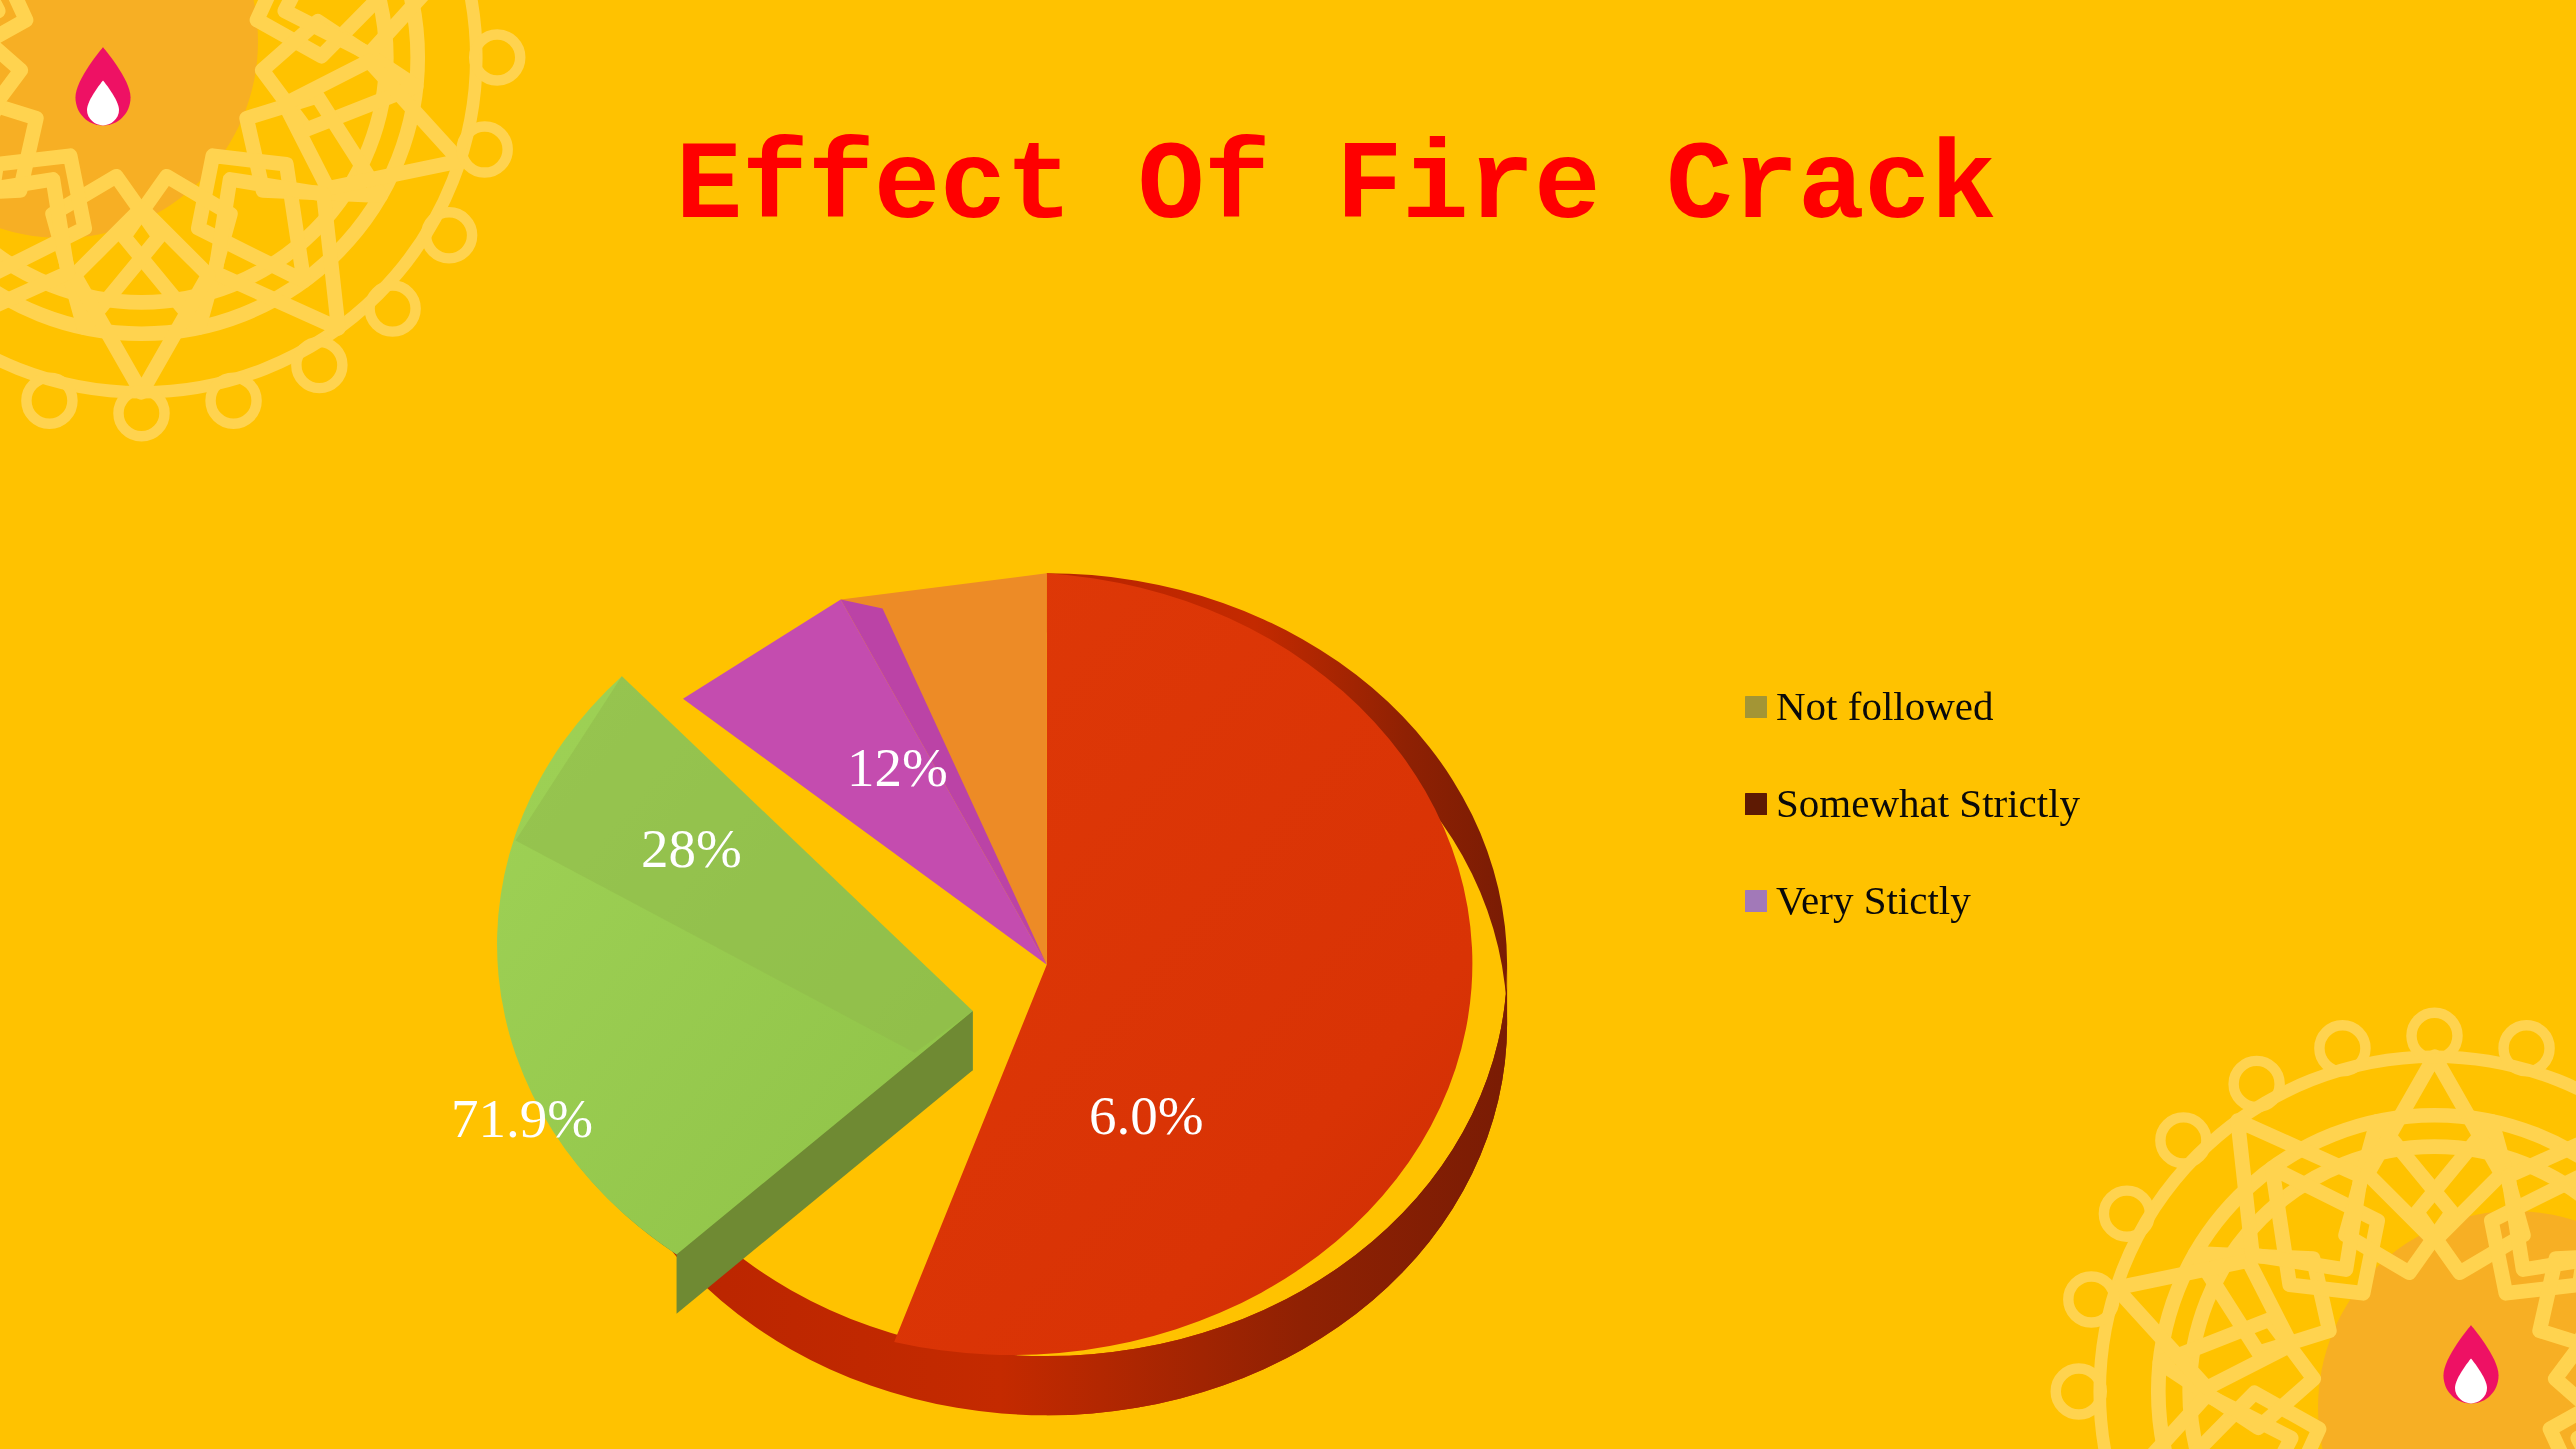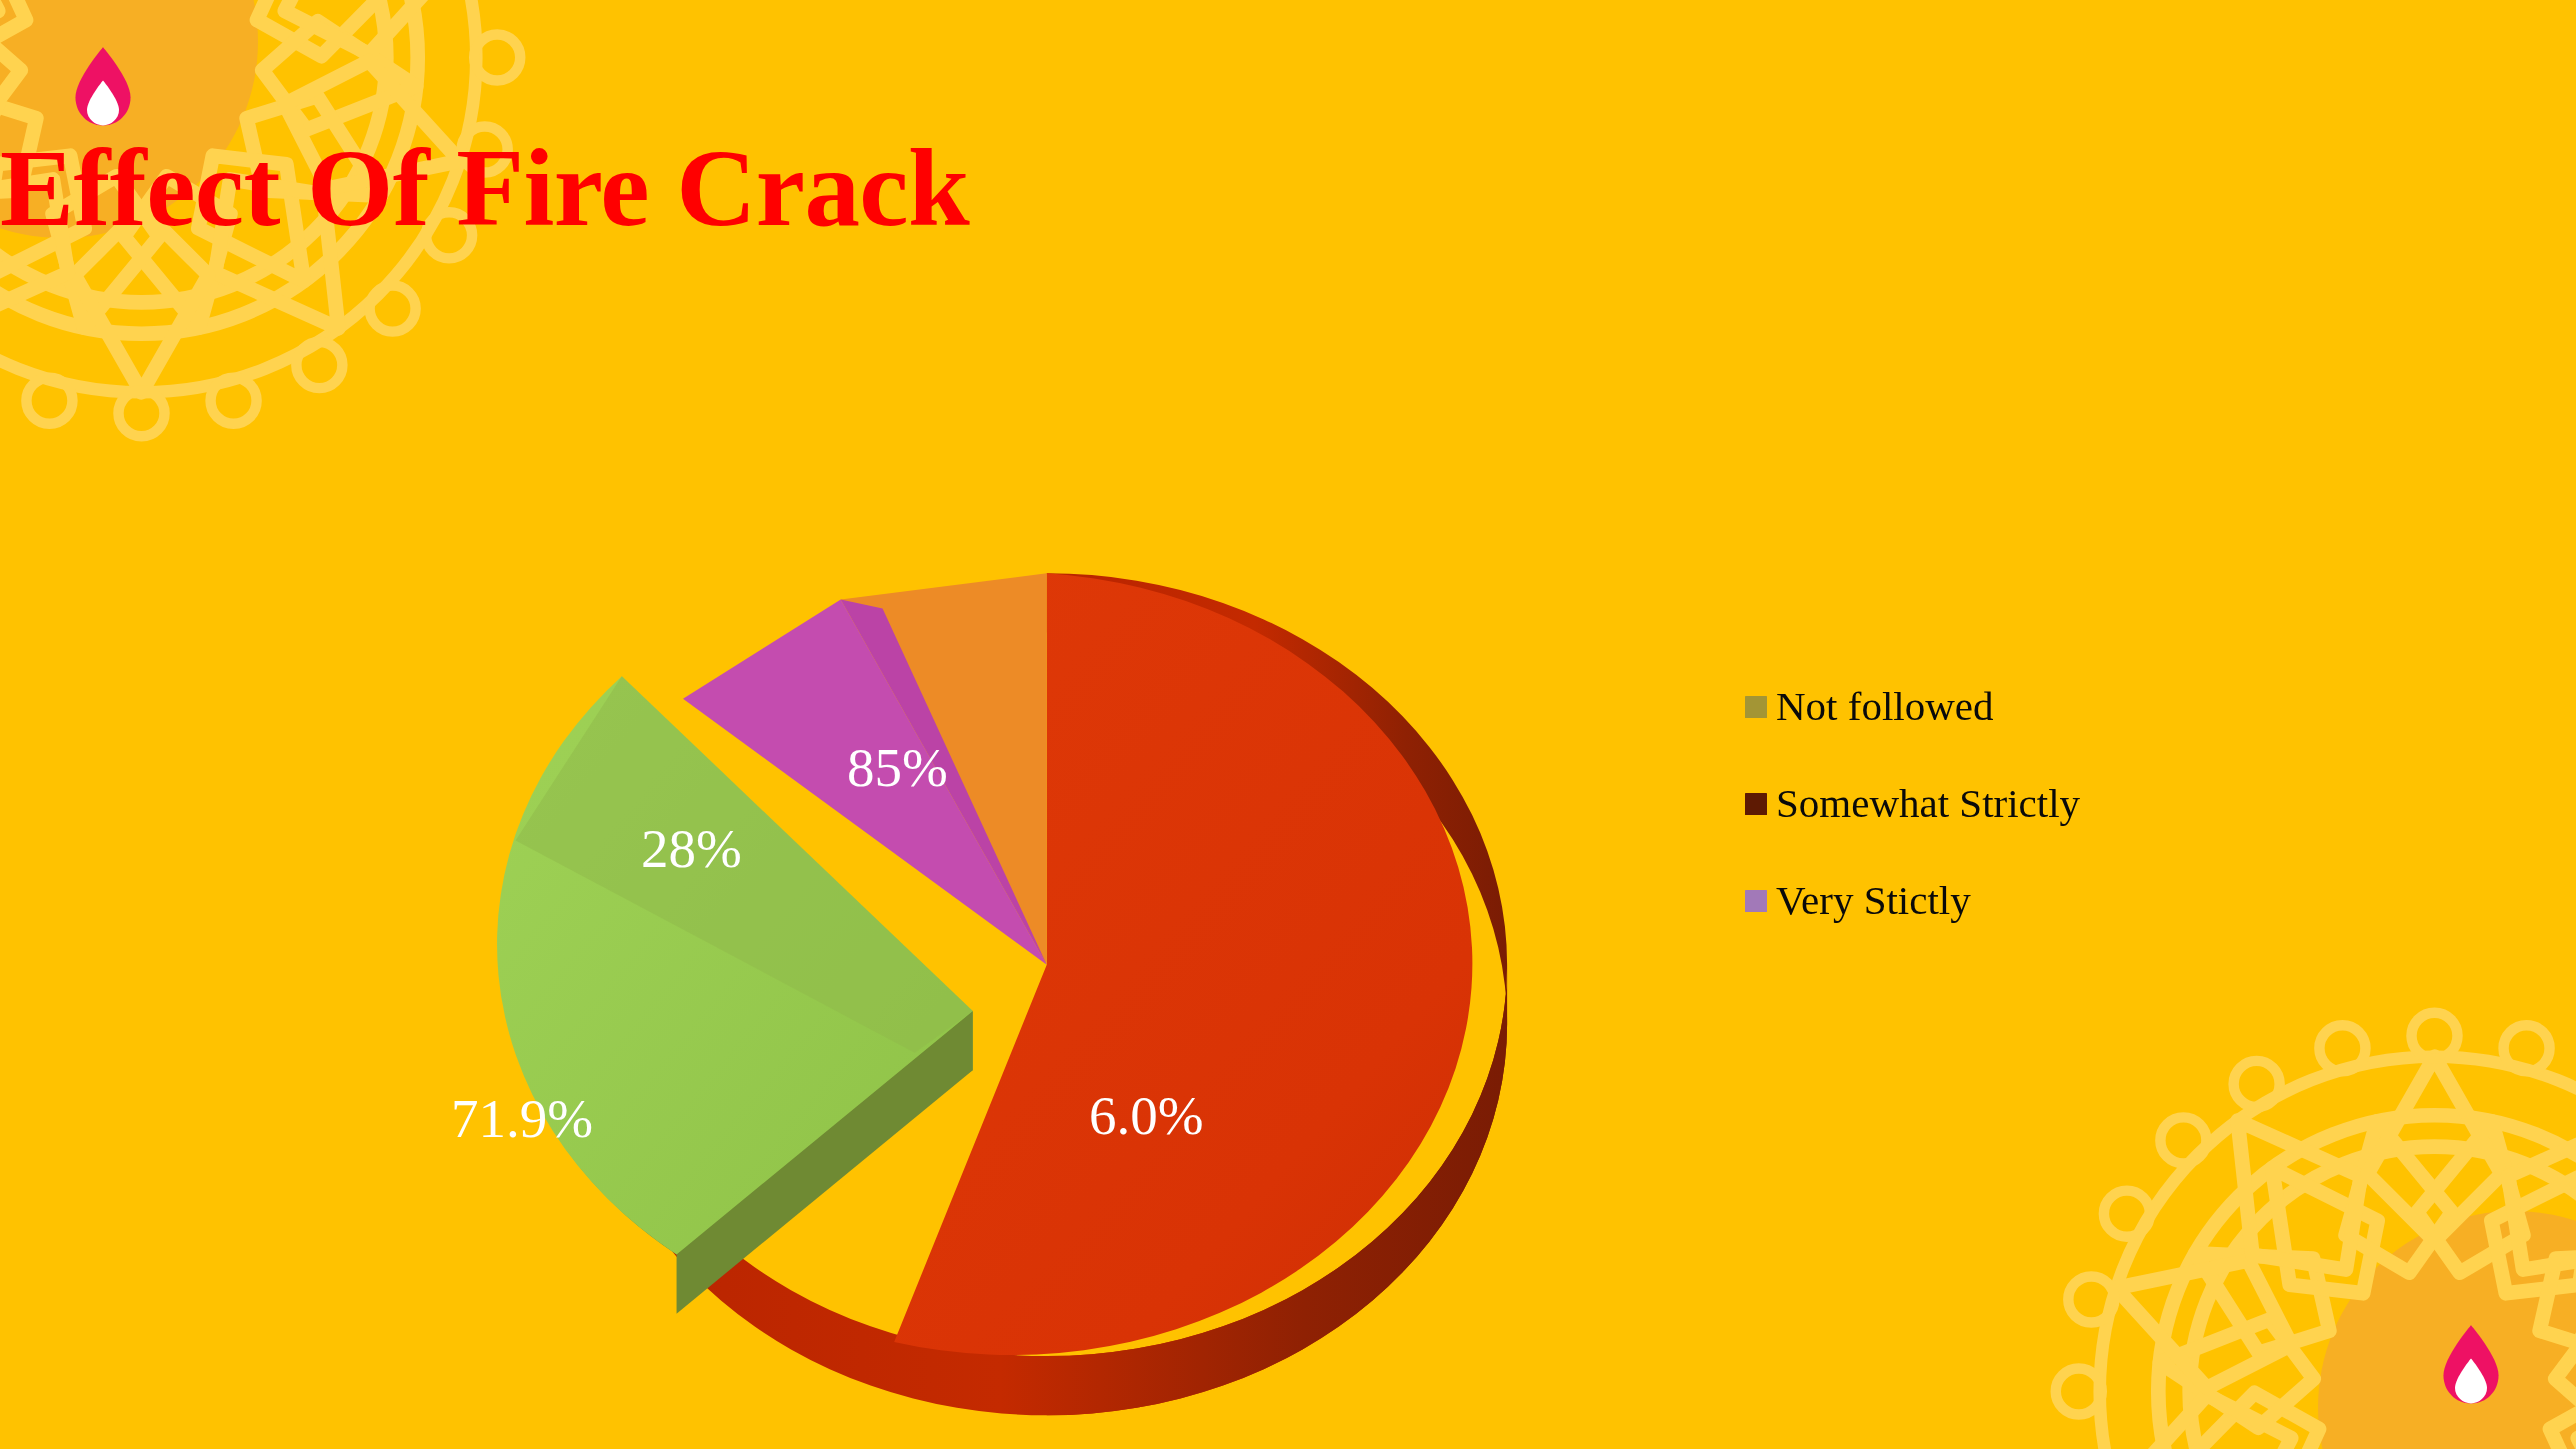--- a/index.html
+++ b/index.html
@@ -18,27 +18,28 @@
   .diya-circle{position:absolute;border-radius:50%;background:#F7AF24;}
   .diya-circle.tl{left:-135px;top:-155px;width:393px;height:393px;}
   .diya-circle.br{right:-135px;bottom:-155px;width:393px;height:393px;}
   .flame{position:absolute;width:58px;height:82px;}
   .flame.tl{left:74px;top:46px;}
   .flame.br{right:76px;bottom:43px;}
 
   
   #title{
     position:absolute;left:0;top:132px;width:1996px;
-    text-align:left;
+    text-align:right;
     color:#FF0000;
     font-weight:bold;
     font-size:111px;
     line-height:1;
     letter-spacing:-0.6px;
     white-space:nowrap;
+    font-family:Liberation Mono, monospace;
   }
 
   
   #pie-wrap{position:absolute;left:316px;top:296px;width:1307px;height:1121px;}
   #pie-svg{width:100%;height:100%;display:block;}
 
   .slice-label{
     position:absolute;
     color:#FFFFFF;
     font-size:55px;
@@ -203,21 +204,21 @@
       <path fill="url(#gGreenWedge)" d="M 1020 1110
                L 475 590
                A 715 608 0 0 0 560 1488
                Z"></path>
       <path fill="#8FBA4A" opacity="0.55" d="M 1020 1110 L 475 590 L 310 845 L 930 1175 Z"></path>
     </svg>
 
     <div class="slice-label" id="lbl-red">6.0%</div>
     <div class="slice-label" id="lbl-green">71.9%</div>
     <div class="slice-label" id="lbl-purple">28%</div>
-    <div class="slice-label" id="lbl-orange">85%</div>
+    <div class="slice-label" id="lbl-orange">12%</div>
   </div>
 
   <div id="legend">
     <div class="legend-row">
       <span class="legend-swatch" style="background-color: rgb(163, 149, 53);"></span>
       <span class="legend-label">Not followed</span>
     </div>
     <div class="legend-row">
       <span class="legend-swatch" style="background-color: rgb(94, 26, 3);"></span>
       <span class="legend-label">Somewhat Strictly</span>

